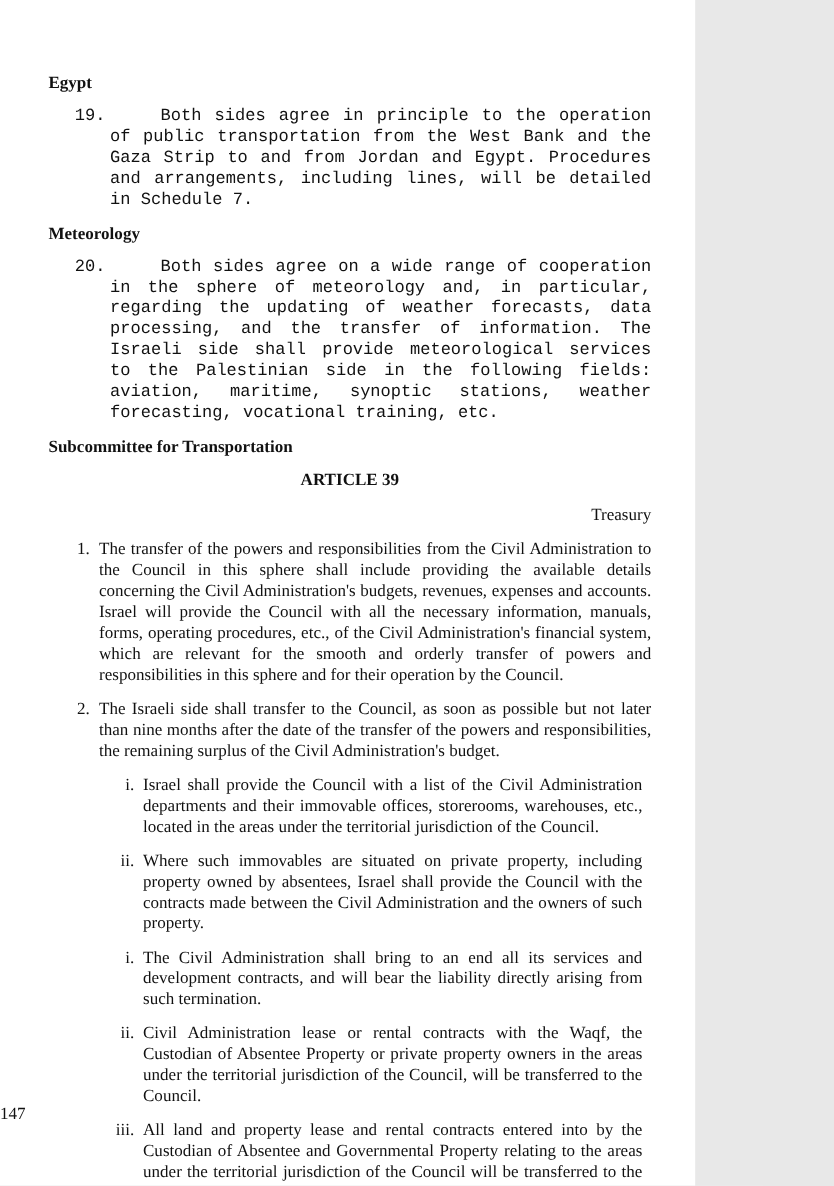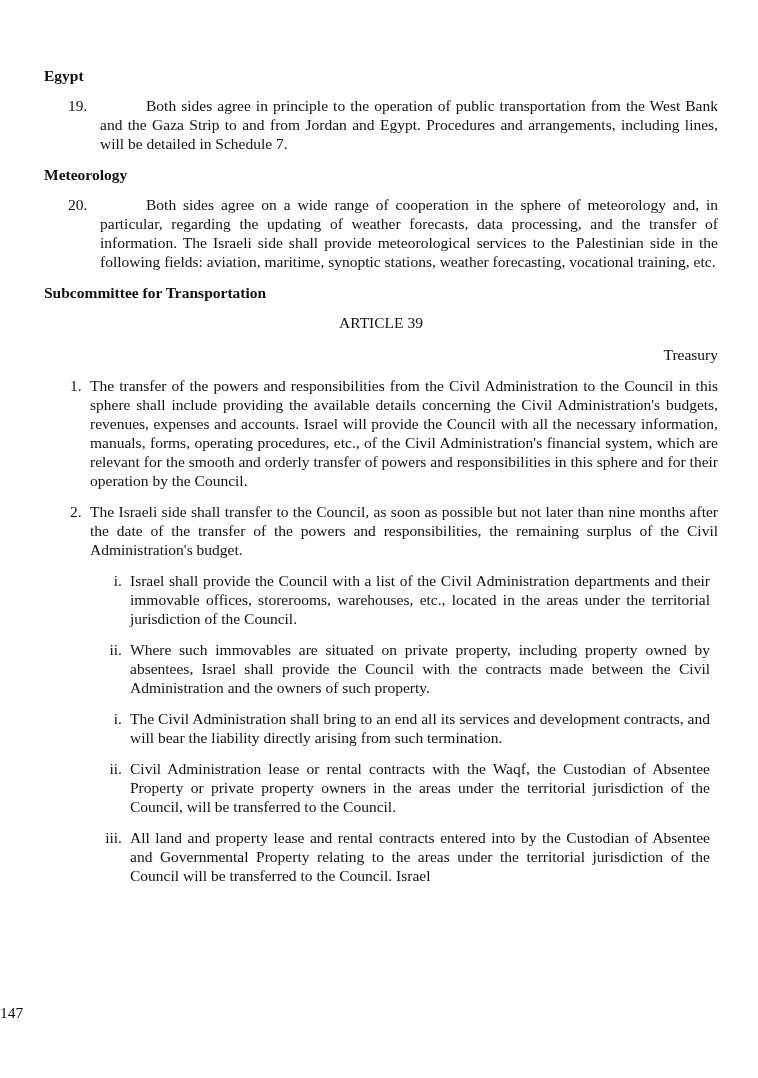--- a/index.html
+++ b/index.html
@@ -2,21 +2,21 @@
 <html><head>
 <meta charset="utf-8">
 <style>
   html, body {
     margin: 0;
     padding: 0;
     background: #e8e8e8;
   }
   .page {
     position: relative;
-    width: 758px;
+    width: 632px;
     height: 1078px;
     background: #ffffff;
     color: #111111;
     font-family: "Liberation Serif", "DejaVu Serif", serif;
     font-size: 15.5px;
     line-height: 19px;
     box-sizing: border-box;
     padding: 66px 40px 0 44px;
     overflow: hidden;
   }
@@ -24,30 +24,31 @@
     font-weight: bold;
     font-size: 15.5px;
     margin: 0 0 11px 0;
   }
   
   .para-l1 {
     position: relative;
     margin: 0 0 12px 56px;
     text-align: justify;
     text-indent: 46px;
+    font-family: Liberation Mono, monospace;
   }
   .para-l1 .num {
     position: absolute;
     left: -32px;
     top: 0;
     text-indent: 0;
   }
   .article-heading {
     text-align: center;
-    font-weight: normal;
+    font-weight: bold;
     margin: 0 0 13px 0;
   }
   .article-subheading {
     text-align: right;
     margin: 0 0 12px 0;
   }
   
   .para-l2 {
     position: relative;
     margin: 0 0 12px 46px;

